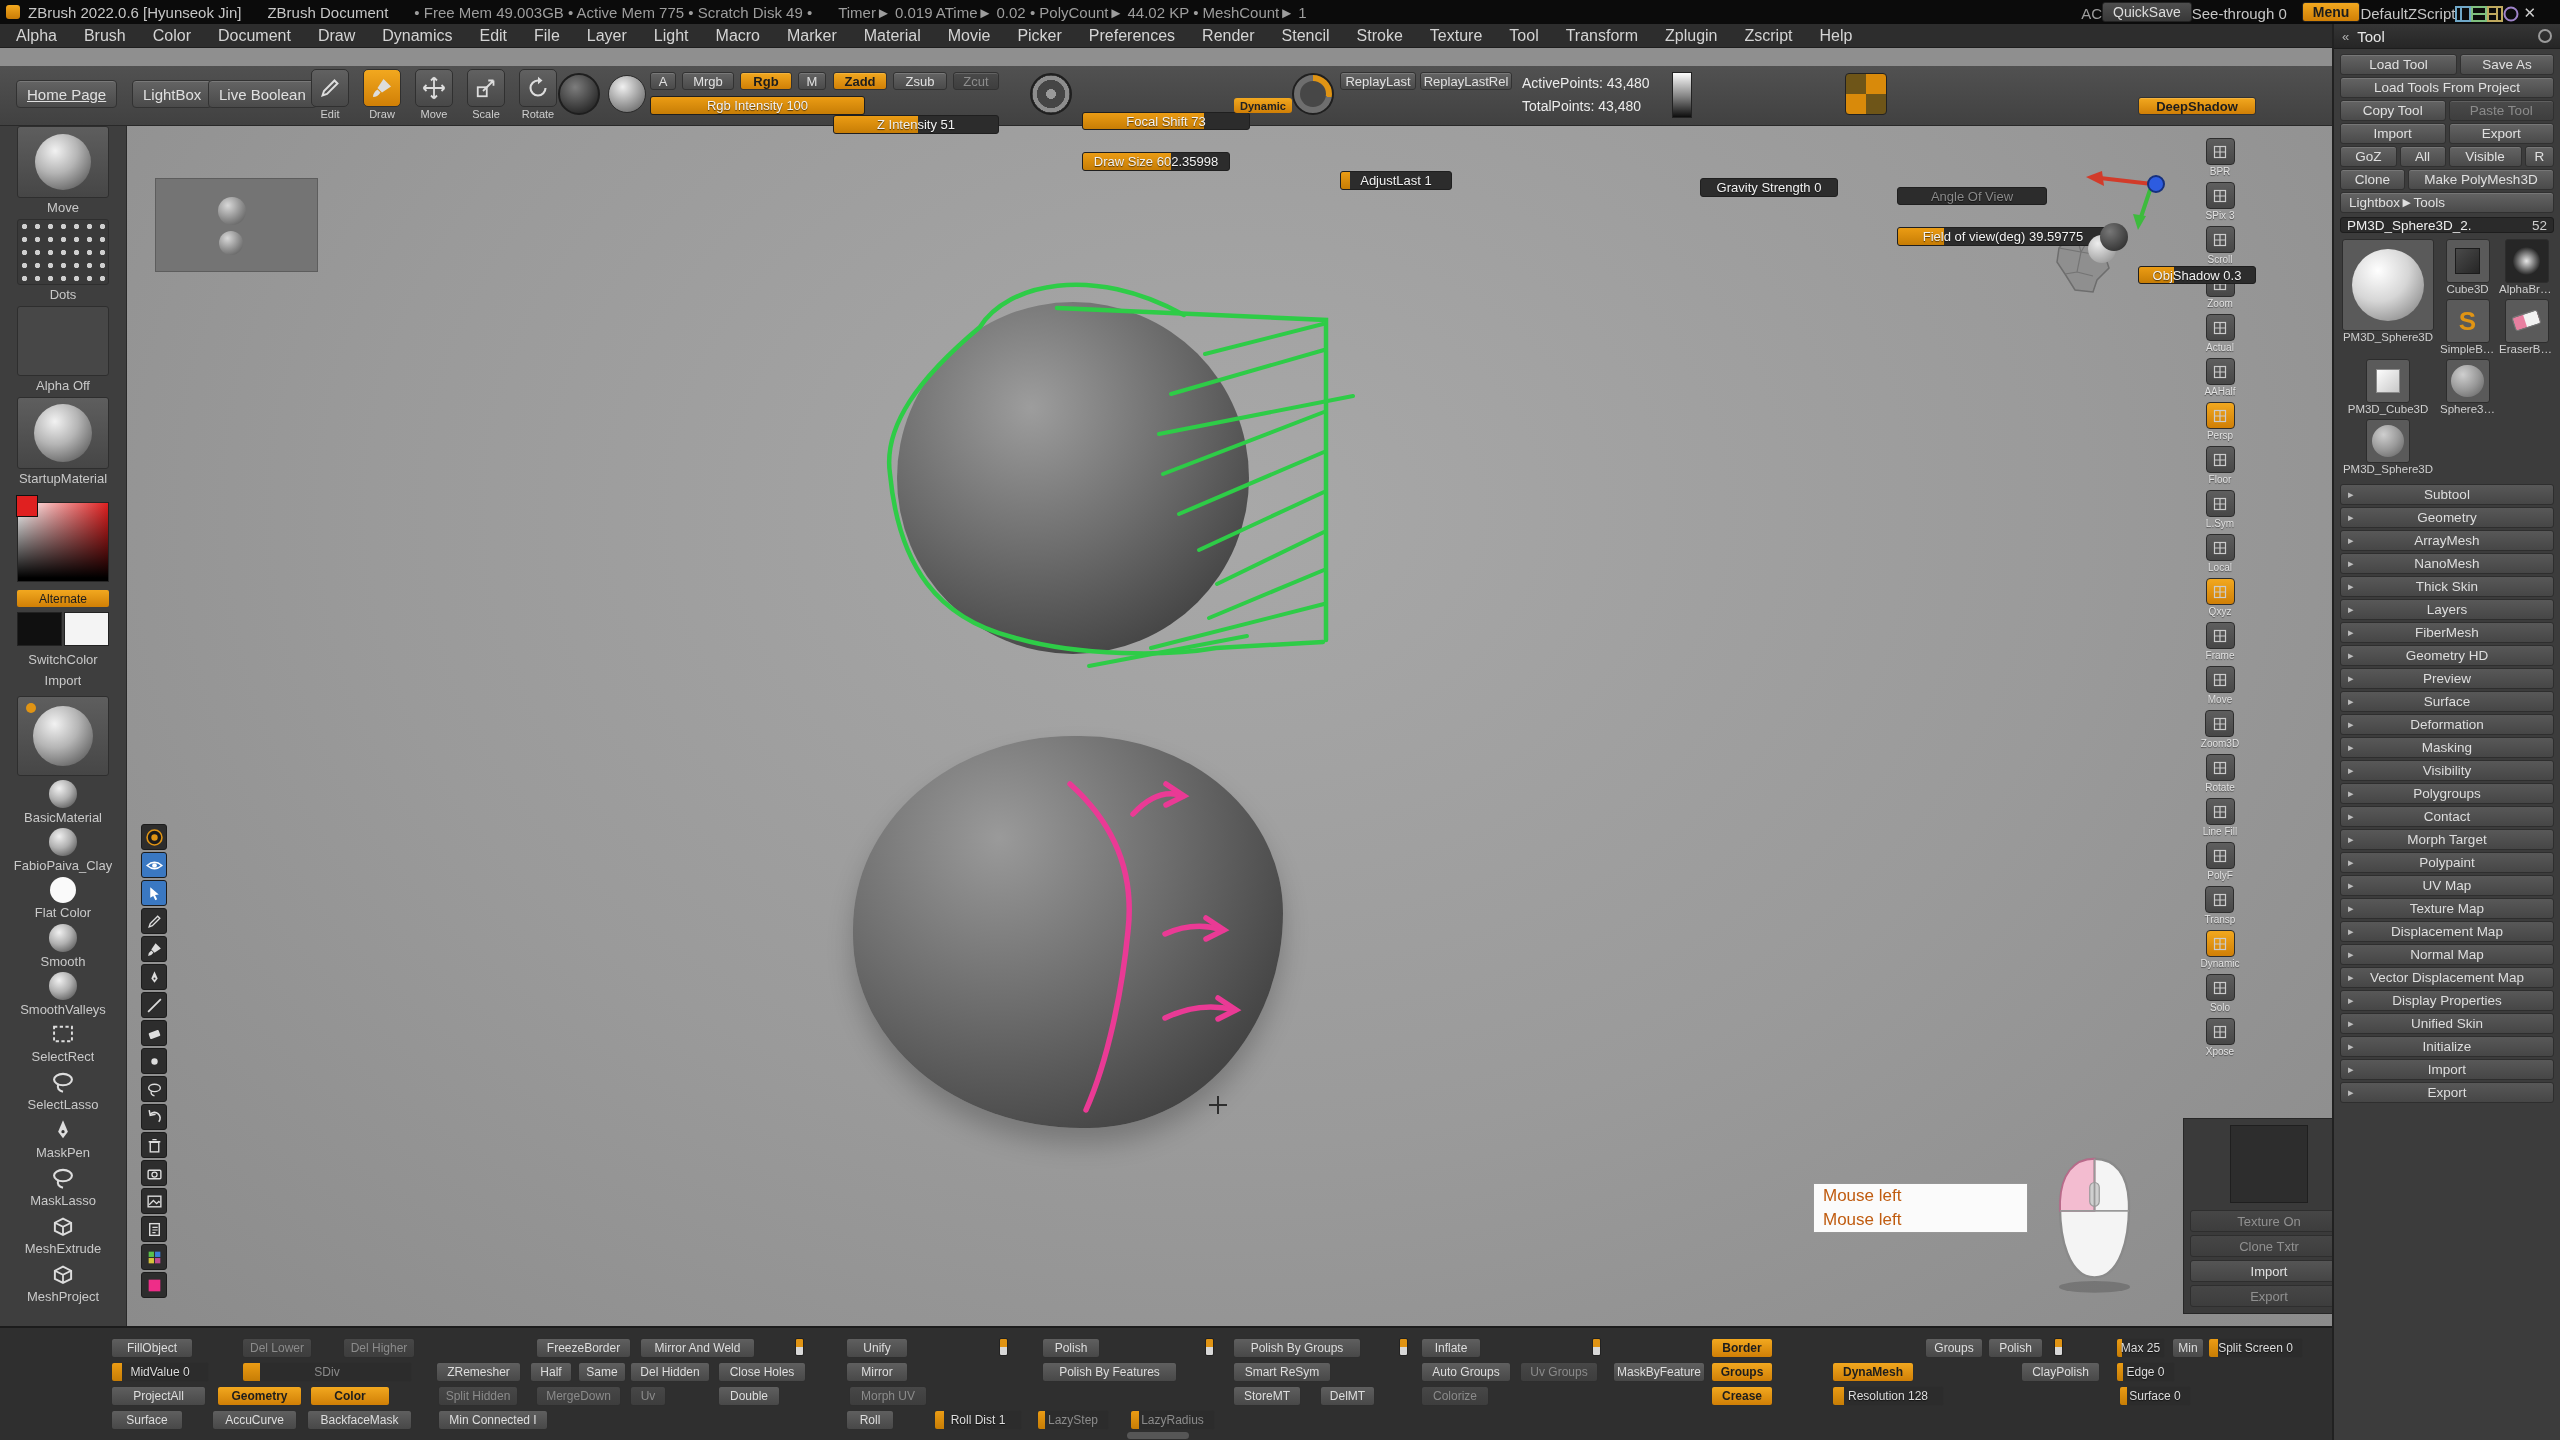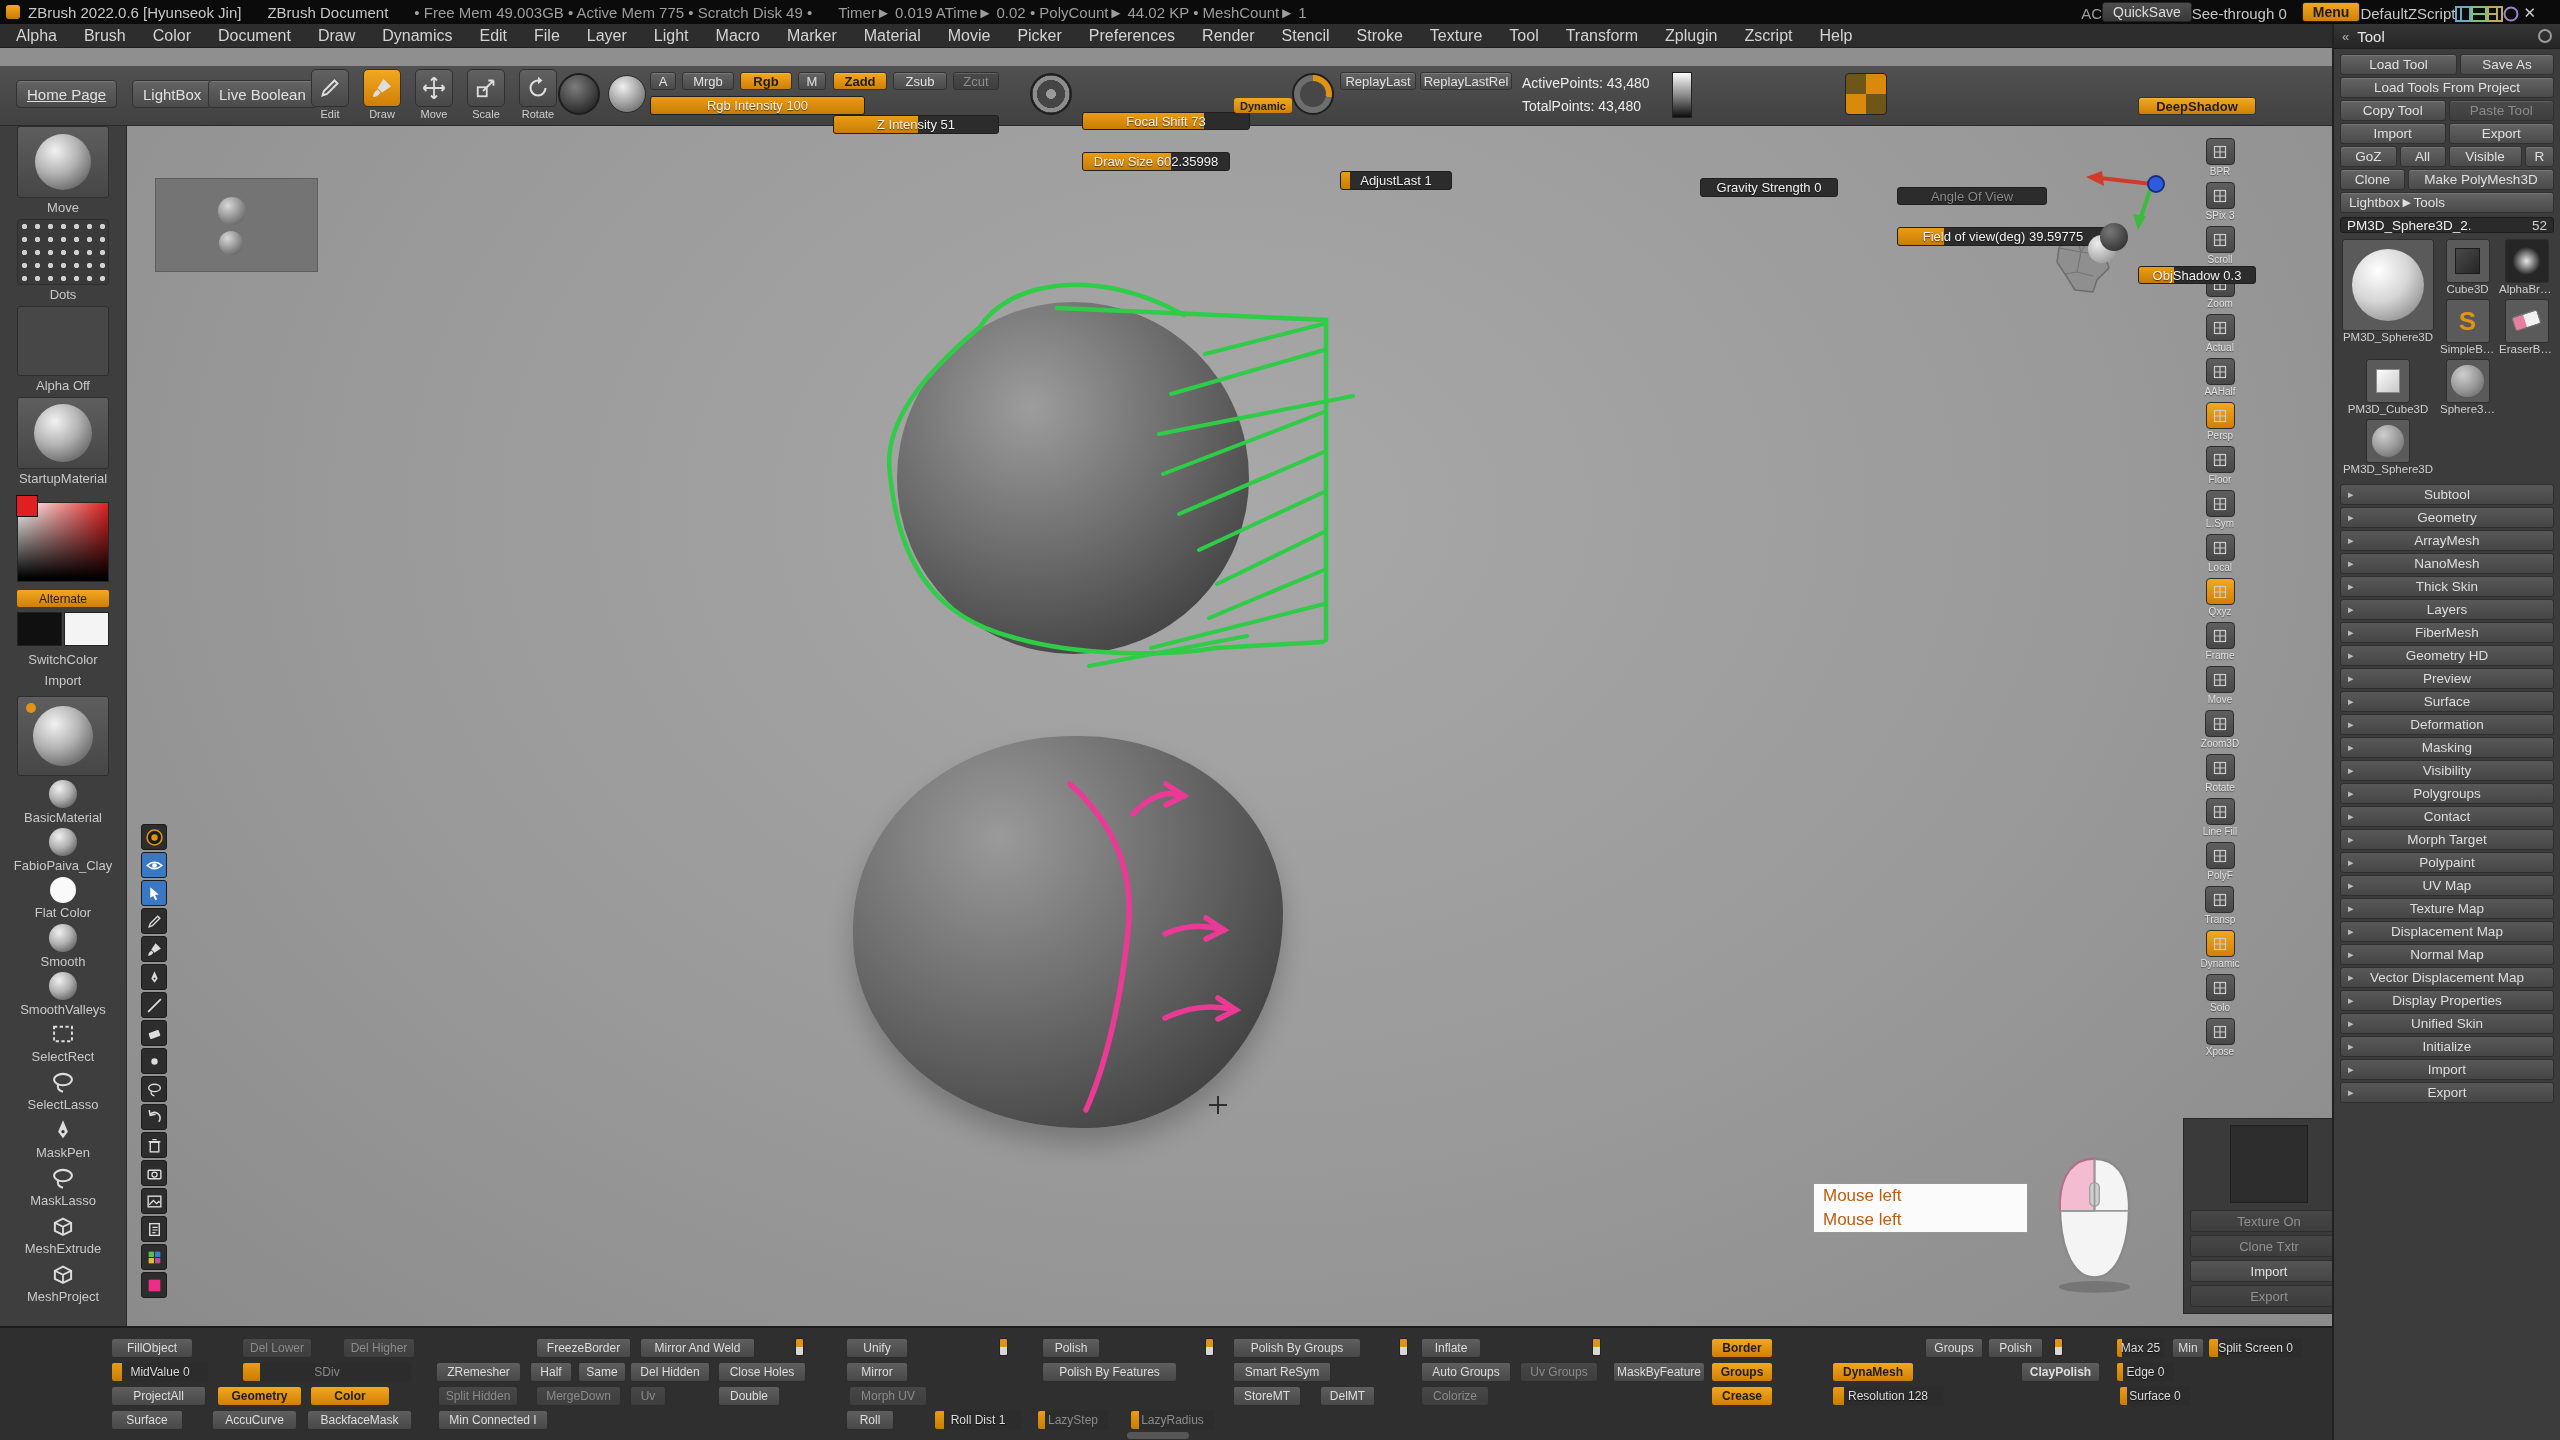--- a/index.html
+++ b/index.html
@@ -995,21 +995,21 @@
         <div class="bb" data-interactable="true" style="left: 1925px; top: 10px; width: 58px;">
           <span data-interactable="false">Groups</span>
         </div>
         <div class="bb" data-interactable="true" style="left: 1988px; top: 10px; width: 55px;">
           <span data-interactable="false">Polish</span>
         </div>
         <div class="bb slider" data-interactable="true" style="left: 1832px; top: 58px; width: 112px;">
           <i class="notch" data-interactable="false"></i>
           <span data-interactable="false">Resolution 128</span>
         </div>
-        <div class="bb" data-interactable="true" style="left: 2021px; top: 34px; width: 79px; font-weight: bold;">
+        <div class="bb" data-interactable="true" style="left: 2021px; top: 34px; width: 79px;">
           <span data-interactable="false">ClayPolish</span>
         </div>
         <div class="bb slider" data-interactable="true" style="left: 2116px; top: 10px; width: 49px;">
           <i class="notch" data-interactable="false"></i>
           <span data-interactable="false">Max 25</span>
         </div>
         <div class="bb" data-interactable="true" style="left: 2172px; top: 10px; width: 32px;">
           <span data-interactable="false">Min</span>
         </div>
         <div class="bb slider" data-interactable="true" style="left: 2116px; top: 34px; width: 59px;">

